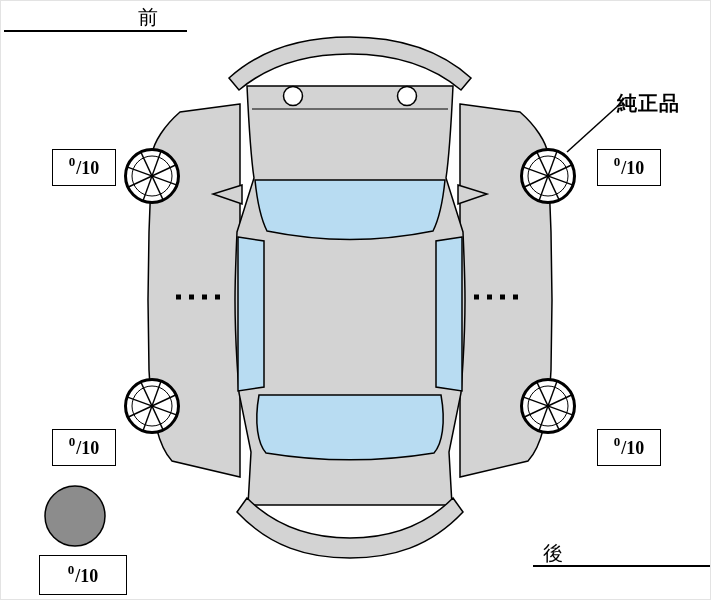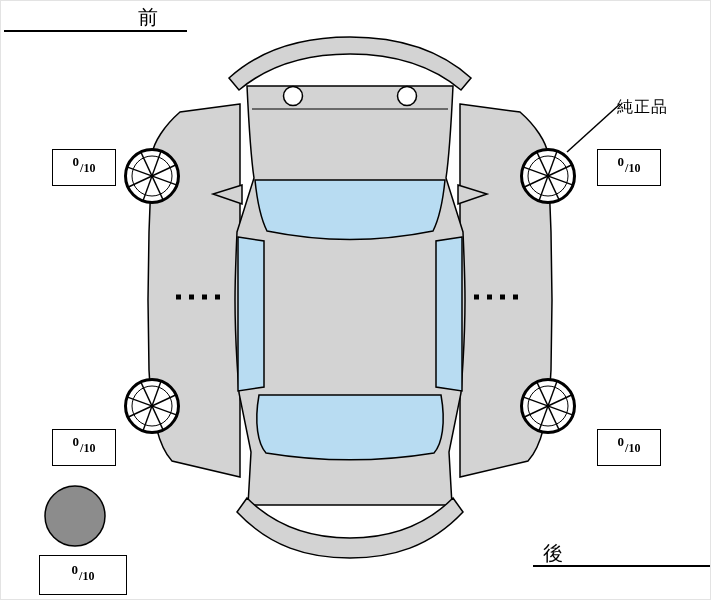--- a/index.html
+++ b/index.html
@@ -10,34 +10,34 @@
     background: #ffffff;
     overflow: hidden;
     font-family: "Liberation Sans", sans-serif;
     box-shadow: inset 0 0 0 1px #e3e3e3;
   }
   svg.diagram { position: absolute; left: 0; top: 0; }
 
   .jp-label { position: absolute; color: #000; white-space: nowrap; }
   .front-label  { left: 138px; top: 4px;  font-size: 20px; }
   .rear-label   { left: 543px; top: 540px; font-size: 20px; }
-  .genuine-label{ left: 617px; top: 97px; font-size: 16px; font-weight: normal; letter-spacing: 1px; }
+  .genuine-label{ left: 617px; top: 90px; font-size: 20px; font-weight: bold; letter-spacing: 1px; }
 
   .tread-box {
     position: absolute;
     width: 62px; height: 35px;
     border: 1px solid #000;
     background: #fff;
     display: flex; align-items: center; justify-content: center;
     font-family: "Liberation Serif", serif;
     font-weight: bold;
     color: #000;
   }
   .tread-box .tread-num { font-size: 13px; margin-top: -11px; margin-right: 1px; }
-  .tread-box .tread-den { font-size: 12px; margin-top: 2px; }
+  .tread-box .tread-den { font-size: 18px; margin-top: 2px; }
 
   .pos-fl { left: 52px;  top: 149px; }
   .pos-fr { left: 597px; top: 149px; }
   .pos-rl { left: 52px;  top: 429px; }
   .pos-rr { left: 597px; top: 429px; }
   .pos-sp { left: 39px;  top: 555px; width: 86px; height: 38px; }
 </style>
 </head>
 <body>
 

